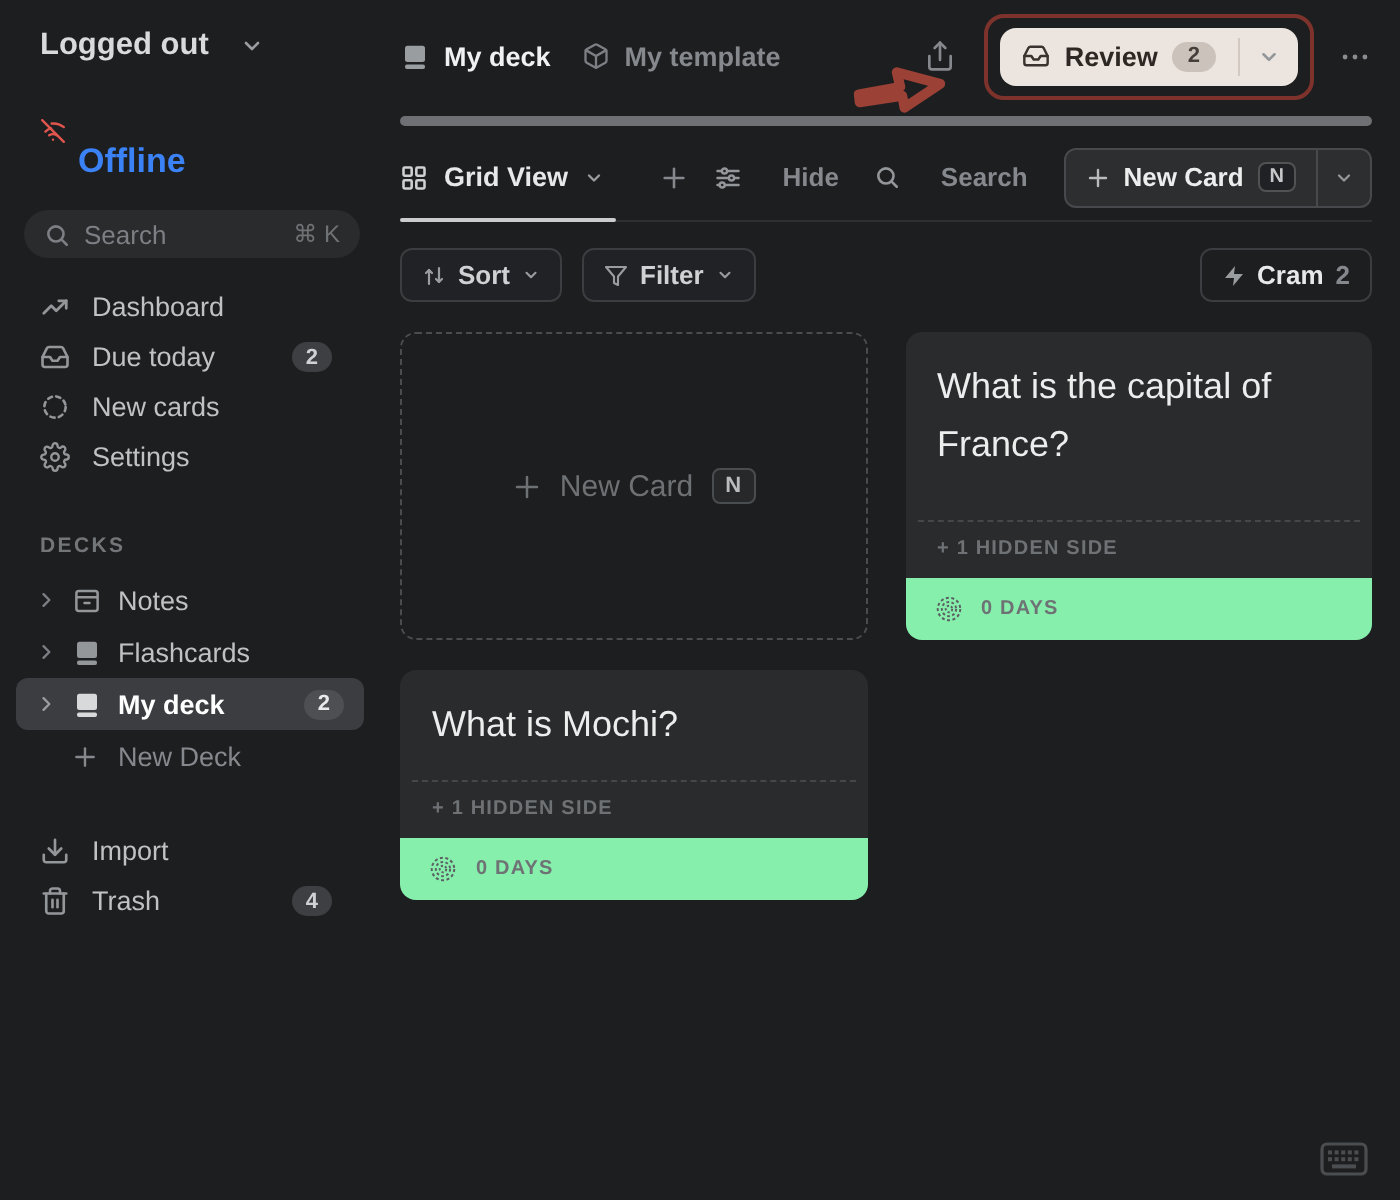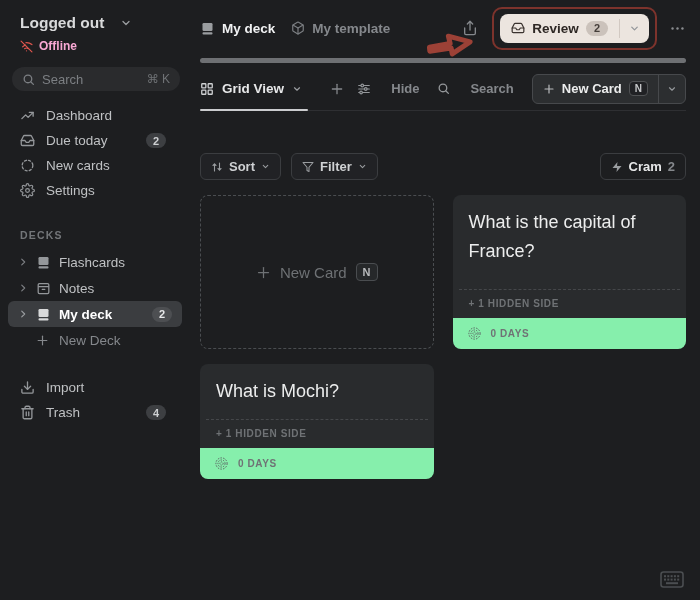--- a/index.html
+++ b/index.html
@@ -13,21 +13,21 @@
   svg { display:block; }
 
   
   .sidebar {
     position:absolute; left:0; top:0; width:190px; height:600px;
     padding-top:14px;
   }
   .account-row { display:flex; align-items:center; gap:16px; padding:0 0 0 20px; cursor:pointer; }
   .account-name { font-size:15.5px; font-weight:700; color:#d9dadb; }
   .offline-row { display:flex; align-items:center; gap:6px; padding:7px 0 0 20px; }
-  .offline-label { font-size:12px; color:#f9a8d4; font-weight:600; }
+  .offline-label { font-size:17px; color:#3b82f6; font-weight:600;margin-top:32px; }
   .search-box {
     margin:14px 10px 0 12px; height:24px; background:#2a2b2d; border-radius:12px;
     display:flex; align-items:center; gap:7px; padding:0 10px; cursor:text;
   }
   .search-box input {
     background:transparent; border:none; outline:none; flex:1; min-width:0;
     font-size:13px; color:#bfc1c3; font-family:inherit;
   }
   .search-box input::placeholder { color:#7c7f83; }
   .search-shortcut { font-size:12px; color:#6f7275; white-space:nowrap; }
@@ -124,21 +124,21 @@
     background:#202124; border:1px solid #505254; border-radius:4px;
     font-size:10px; font-weight:600; color:#c6c8ca; padding:1px 5px;
   }
   .newcard-divider { width:1px; background:#47494c; }
   .newcard-caret { display:flex; align-items:center; padding:0 8px; color:#9a9da0; }
 
   .filter-row { margin:13px 14px 0 10px; display:flex; align-items:center; gap:10px; }
   .chip-btn {
     display:flex; align-items:center; gap:6px; height:27px; padding:0 10px;
     border:1px solid #3b3d40; border-radius:6px; background:#212225;
-    font-size:13px; font-weight:600; color:#cfd1d3; cursor:pointer;margin-top:29px;
+    font-size:13px; font-weight:600; color:#cfd1d3; cursor:pointer;
   }
   .chip-btn .icon { color:#9a9da0; }
   .cram-btn { margin-left:auto; background:transparent; }
   .cram-count { color:#85888c; font-weight:600; }
 
   
   .cards-grid {
     margin:15px 14px 0 10px; display:grid;
     grid-template-columns:1fr 1fr; gap:15px 19px; align-items:stretch;
   }
@@ -253,41 +253,41 @@
   <div class="decks-heading">DECKS</div>
 
   <div>
     <div class="deck-item">
       <span class="icon" style="color:#7c7f83">
         <svg width="10" height="10" viewBox="0 0 24 24" fill="none" stroke="currentColor" stroke-width="2.8" stroke-linecap="round" stroke-linejoin="round">
             <polyline points="9 5 16 12 9 19"></polyline>
           </svg>
       </span>
       <span class="icon">
-        <svg width="15" height="15" viewBox="0 0 24 24" fill="currentColor">
-            <rect x="4" y="3" width="16" height="13" rx="2"></rect>
-            <rect x="4" y="18" width="16" height="3.5" rx="1.5"></rect>
-          </svg>
-      </span>
-      <span>Flashcards</span>
+        <svg width="15" height="15" viewBox="0 0 24 24" fill="none" stroke="currentColor" stroke-width="2">
+            <rect x="3.5" y="4" width="17" height="16" rx="2"></rect>
+            <line x1="3.5" y1="9" x2="20.5" y2="9"></line>
+            <line x1="10" y1="13.5" x2="14" y2="13.5" stroke-linecap="round"></line>
+          </svg>
+      </span>
+      <span>Notes</span>
     </div>
     <div class="deck-item">
       <span class="icon" style="color:#7c7f83">
         <svg width="10" height="10" viewBox="0 0 24 24" fill="none" stroke="currentColor" stroke-width="2.8" stroke-linecap="round" stroke-linejoin="round">
             <polyline points="9 5 16 12 9 19"></polyline>
           </svg>
       </span>
       <span class="icon">
-        <svg width="15" height="15" viewBox="0 0 24 24" fill="none" stroke="currentColor" stroke-width="2">
-            <rect x="3.5" y="4" width="17" height="16" rx="2"></rect>
-            <line x1="3.5" y1="9" x2="20.5" y2="9"></line>
-            <line x1="10" y1="13.5" x2="14" y2="13.5" stroke-linecap="round"></line>
-          </svg>
-      </span>
-      <span>Notes</span>
+        <svg width="15" height="15" viewBox="0 0 24 24" fill="currentColor">
+            <rect x="4" y="3" width="16" height="13" rx="2"></rect>
+            <rect x="4" y="18" width="16" height="3.5" rx="1.5"></rect>
+          </svg>
+      </span>
+      <span>Flashcards</span>
     </div>
     <div class="deck-item selected">
       <span class="icon" style="color:#9a9da0">
         <svg width="10" height="10" viewBox="0 0 24 24" fill="none" stroke="currentColor" stroke-width="2.8" stroke-linecap="round" stroke-linejoin="round">
             <polyline points="9 5 16 12 9 19"></polyline>
           </svg>
       </span>
       <span class="icon" style="color:#d8d9da">
         <svg width="15" height="15" viewBox="0 0 24 24" fill="currentColor">
             <rect x="4" y="3" width="16" height="13" rx="2"></rect>

